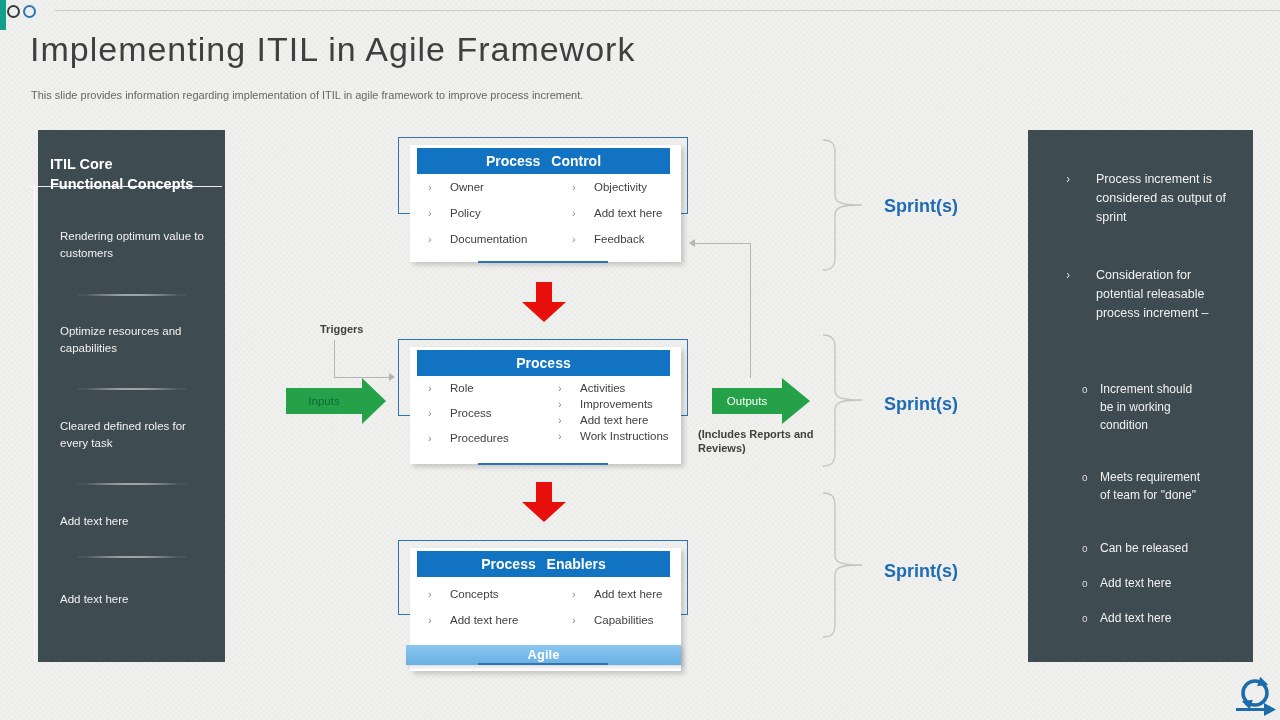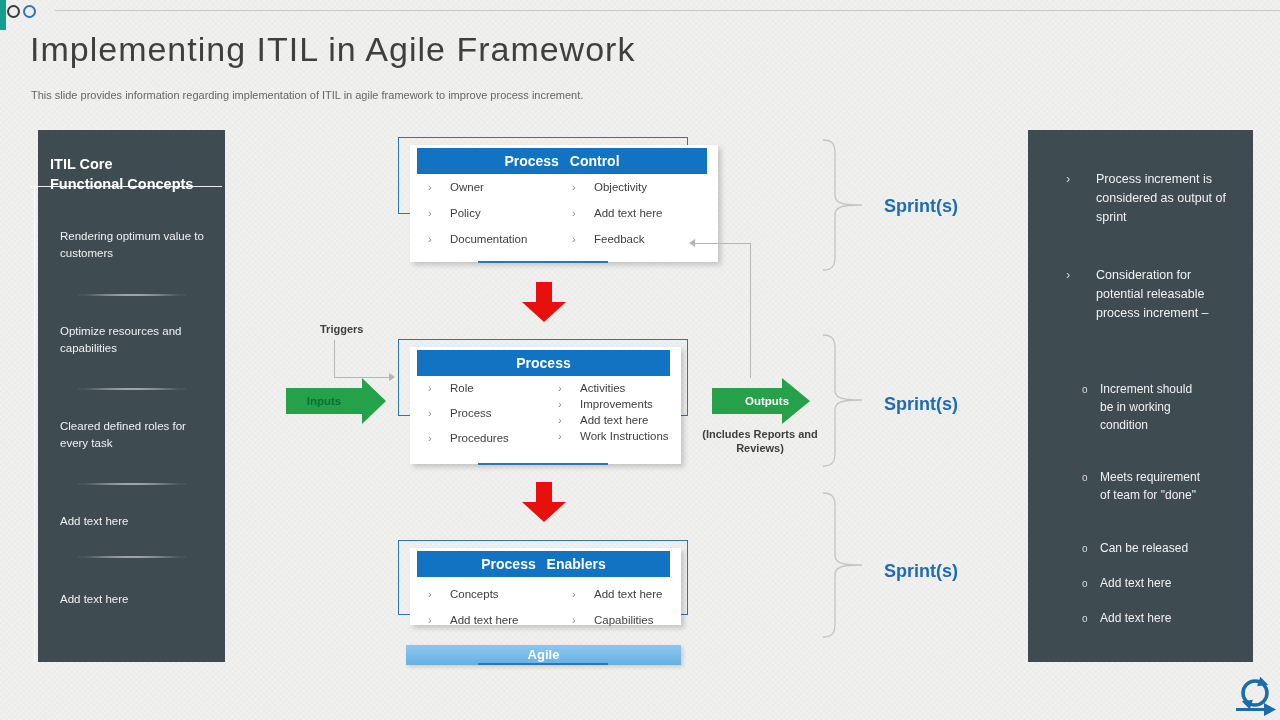--- a/index.html
+++ b/index.html
@@ -44,23 +44,23 @@
   .rp-s3{left:1082px;top:539px;width:140px;}
   .rp-s4{left:1082px;top:574px;width:130px;}
   .rp-s5{left:1082px;top:609px;width:130px;}
 
   
   .frame{border:1px solid #2e75b6;background:transparent;}
   .f1{left:398px;top:137px;width:288px;height:75px;}
   .f2{left:398px;top:339px;width:288px;height:75px;}
   .f3{left:398px;top:540px;width:288px;height:73px;}
   .card{background:#fff;box-shadow:3px 3px 5px rgba(0,0,0,0.18);}
-  .c1{left:410px;top:145px;width:308px;height:117px;}
+  .c1{left:410px;top:145px;width:271px;height:117px;}
   .c2{left:410px;top:347px;width:271px;height:117px;}
-  .c3{left:410px;top:548px;width:271px;height:77px;}
+  .c3{left:410px;top:548px;width:271px;height:123px;}
   .card-header{position:absolute;left:7px;right:11px;top:3px;height:26px;background:#1173c1;
     color:#fff;font-weight:bold;font-size:14px;text-align:center;line-height:26px;word-spacing:7px;}
   .col{position:absolute;list-style:none;margin:0;padding:0;}
   .col li{display:flex;margin-bottom:14px;}
   .col.tight li{margin-bottom:4px;}
   .col .mk{width:22px;flex:none;color:#8a8a8a;font-size:11px;}
   .col .tx{color:#3f3f3f;font-size:11.5px;white-space:nowrap;}
   .col1a{left:18px;top:36px;} .col2a{left:162px;top:36px;}
   .col1b{left:18px;top:35px;} .col2b{left:148px;top:35px;}
   .col1c{left:18px;top:40px;} .col2c{left:162px;top:40px;}
@@ -73,24 +73,24 @@
     background:linear-gradient(180deg,#8cc7ef,#67b0e2);
     color:#fff;font-weight:bold;font-size:13px;text-align:center;line-height:20px;
     box-shadow:2px 2px 4px rgba(0,0,0,0.15);}
 
   
   .red-arrow{width:44px;height:40px;}
   .ra1{left:522px;top:282px;} .ra2{left:522px;top:482px;}
   .green-arrow{width:100px;height:46px;}
   .ga-in{left:286px;top:378px;} .ga-out{left:712px;top:378px;}
   .ga-label{position:absolute;top:0;height:46px;display:flex;align-items:center;justify-content:center;
-    font-weight:bold;font-size:11.5px;width:76px;left:0;}
+    font-weight:normal;font-size:11.5px;width:76px;left:0;}
   .in-label{color:#0b6e33;}
-  .out-label{color:#fff;width:70px;margin-left:20px;}
-  .out-note{left:698px;top:428px;width:124px;text-align:center;font-weight:bold;font-size:11px;color:#3f3f3f;line-height:1.25;}
+  .out-label{color:#fff;width:70px;}
+  .out-note{left:698px;top:428px;width:124px;text-align:left;font-weight:bold;font-size:11px;color:#3f3f3f;line-height:1.25;}
 
   
   .conn{background:#b5b5b5;}
   .trig-v{left:334px;top:340px;width:1px;height:38px;}
   .trig-h{left:334px;top:377px;width:56px;height:1px;}
   .trig-ah{left:389px;top:373px;width:0;height:0;border-top:4px solid transparent;border-bottom:4px solid transparent;border-left:6px solid #b5b5b5;}
   .fb-v{left:750px;top:243px;width:1px;height:135px;}
   .fb-h{left:694px;top:243px;width:57px;height:1px;}
   .fb-ah{left:689px;top:239px;width:0;height:0;border-top:4px solid transparent;border-bottom:4px solid transparent;border-right:6px solid #b5b5b5;}
 

